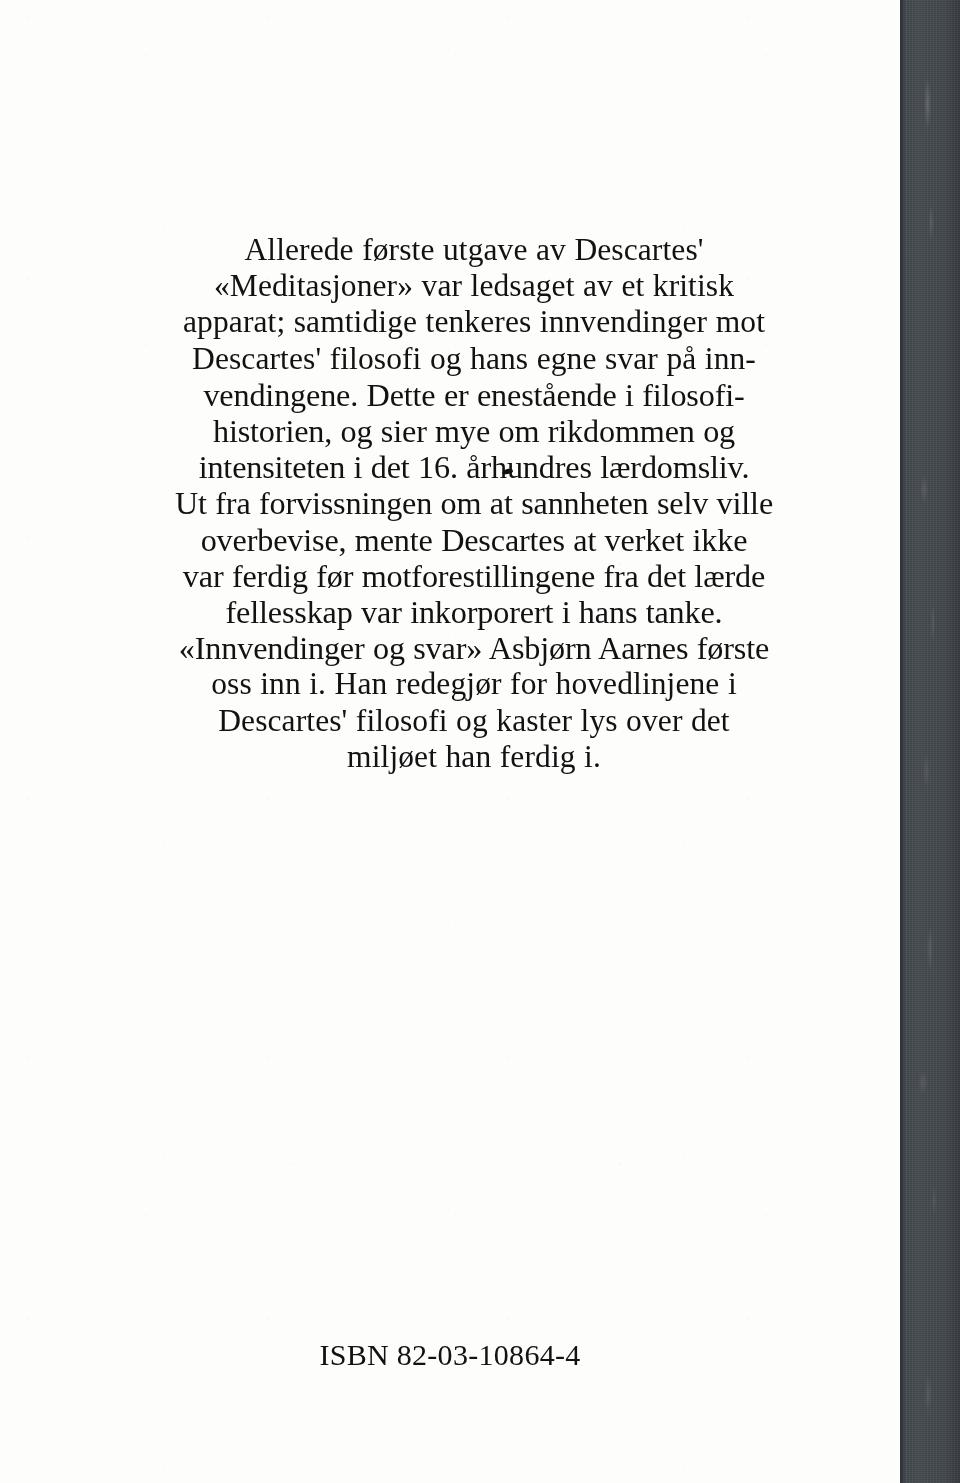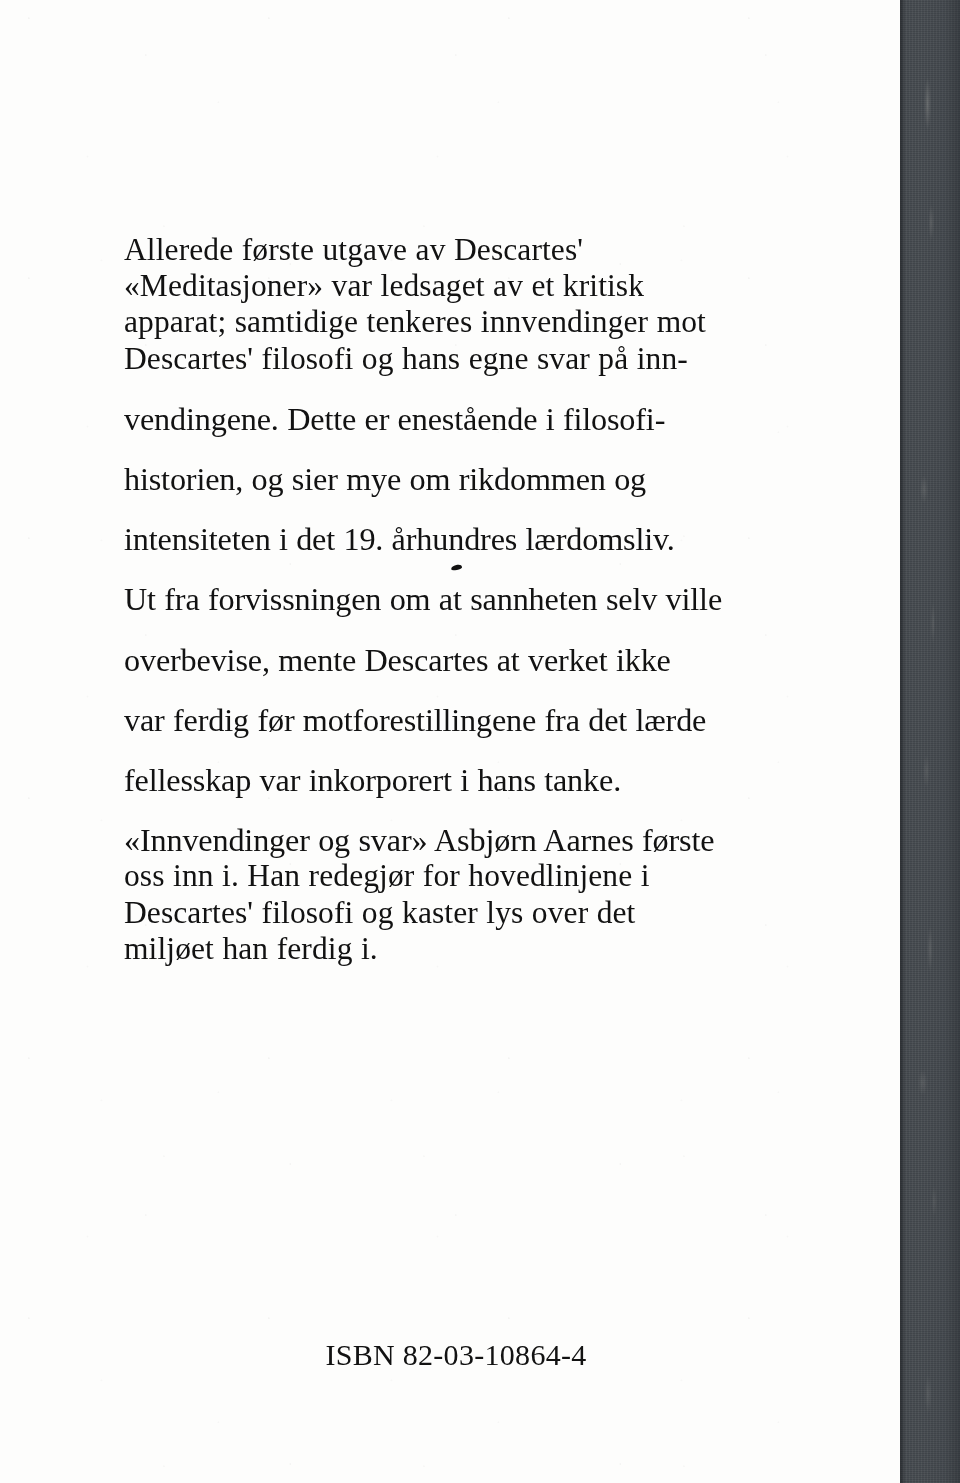--- a/index.html
+++ b/index.html
@@ -69,53 +69,53 @@
   .blurb {
     position: absolute;
     left: 124px;
     top: 232px;
     width: 700px;
     font-size: 31.5px;
     line-height: 36.2px;
     color: #121212;
     letter-spacing: 0.1px;
     word-spacing: 0.5px;
+    text-align: center;
   }
 
   .blurb-line {
     display: block;
     white-space: pre;
   }
 
   
   .blurb-line.alt {
     font-size: 32.2px;
     letter-spacing: -0.15px;
-    margin-top: 24px;
   }
 
   
   .ink-artifact {
     position: relative;
   }
   .ink-artifact::after {
     content: "";
     position: absolute;
     left: -2px;
     top: -0.52em;
     width: 11px;
     height: 5px;
     background: #121212;
     border-radius: 60% 40% 50% 50% / 70% 60% 40% 30%;
     transform: rotate(-9deg);
   }
 
   .isbn {
     position: absolute;
-    left: 6px;
+    left: 0;
     top: 1338px;
     width: 900px;
     text-align: center;
     font-size: 30px;
     line-height: 34px;
     color: #121212;
     letter-spacing: 0.3px;
   }
 </style>
 </head>
@@ -129,21 +129,21 @@
     <div class="spine-scuffs"></div>
   </div>
 
   <div class="blurb">
     <span class="blurb-line">Allerede første utgave av Descartes'</span>
     <span class="blurb-line">«Meditasjoner» var ledsaget av et kritisk</span>
     <span class="blurb-line">apparat; samtidige tenkeres innvendinger mot</span>
     <span class="blurb-line">Descartes' filosofi og hans egne svar på inn-</span>
     <span class="blurb-line alt">vendingene. Dette er enestående i filosofi-</span>
     <span class="blurb-line alt">historien, og sier mye om rikdommen og</span>
-    <span class="blurb-line alt">intensiteten i det 19. århundres lærdomsliv.</span>
+    <span class="blurb-line alt">intensiteten i det 16. århundres lærdomsliv.</span>
     <span class="blurb-line alt"><span>Ut fra forvissningen om a</span><span class="ink-artifact">t</span><span> sannheten selv ville</span></span>
     <span class="blurb-line alt">overbevise, mente Descartes at verket ikke</span>
     <span class="blurb-line alt">var ferdig før motforestillingene fra det lærde</span>
     <span class="blurb-line alt">fellesskap var inkorporert i hans tanke.</span>
     <span class="blurb-line alt">«Innvendinger og svar» Asbjørn Aarnes første</span>
     <span class="blurb-line">oss inn i. Han redegjør for hovedlinjene i</span>
     <span class="blurb-line">Descartes' filosofi og kaster lys over det</span>
     <span class="blurb-line">miljøet han ferdig i.</span>
   </div>
 

